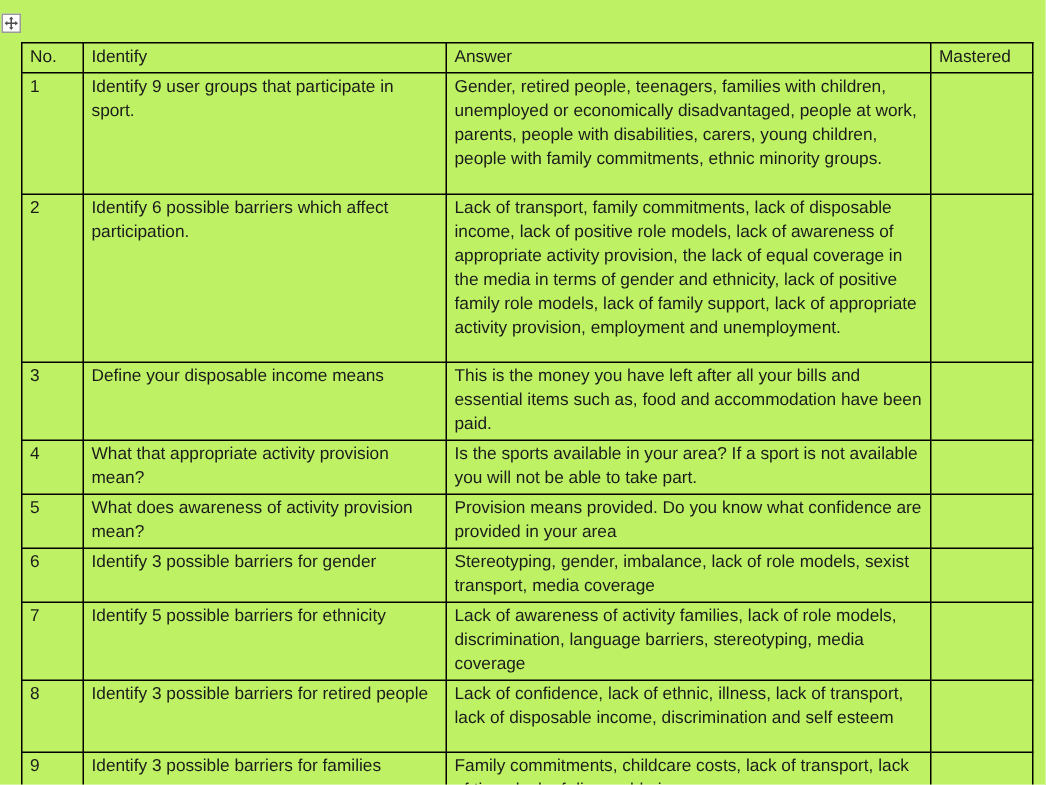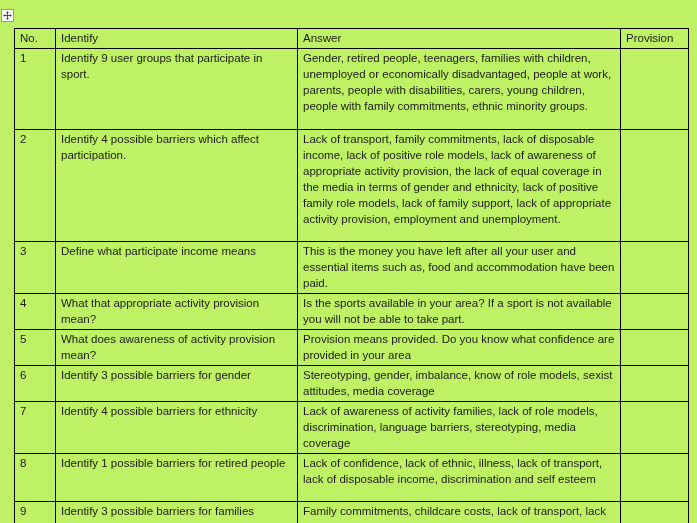--- a/index.html
+++ b/index.html
@@ -58,69 +58,69 @@
       <col style="width:41px">
       <col style="width:242px">
       <col style="width:323px">
       <col style="width:68px">
     </colgroup>
     <thead>
       <tr>
         <th>No.</th>
         <th>Identify</th>
         <th>Answer</th>
-        <th>Provision</th>
+        <th>Mastered</th>
       </tr>
     </thead>
     <tbody id="rows">
         <tr>
           <td>1</td>
           <td>Identify 9 user groups that participate in sport.</td>
           <td>Gender, retired people, teenagers, families with children, unemployed or economically disadvantaged, people at work, parents, people with disabilities, carers, young children, people with family commitments, ethnic minority groups.</td>
           <td></td>
         </tr>
         <tr>
           <td>2</td>
-          <td>Identify 4 possible barriers which affect participation.</td>
+          <td>Identify 6 possible barriers which affect participation.</td>
           <td>Lack of transport, family commitments, lack of disposable income, lack of positive role models, lack of awareness of appropriate activity provision, the lack of equal coverage in the media in terms of gender and ethnicity, lack of positive family role models, lack of family support, lack of appropriate activity provision, employment and unemployment.</td>
           <td></td>
         </tr>
         <tr>
           <td>3</td>
-          <td>Define what participate income means</td>
-          <td>This is the money you have left after all your user and essential items such as, food and accommodation have been paid.</td>
+          <td>Define your disposable income means</td>
+          <td>This is the money you have left after all your bills and essential items such as, food and accommodation have been paid.</td>
           <td></td>
         </tr>
         <tr>
           <td>4</td>
           <td>What that appropriate activity provision mean?</td>
           <td><span class="grammar">Is</span> the sports available in your area? If a sport is not available you will not be able to take part.</td>
           <td></td>
         </tr>
         <tr>
           <td>5</td>
           <td>What does awareness of activity provision mean?</td>
           <td>Provision means provided. Do you know what confidence are provided in your area</td>
           <td></td>
         </tr>
         <tr>
           <td>6</td>
           <td>Identify 3 possible barriers for gender</td>
-          <td>Stereotyping, gender, imbalance, know of role models, sexist attitudes, media coverage</td>
+          <td>Stereotyping, gender, imbalance, lack of role models, sexist transport, media coverage</td>
           <td></td>
         </tr>
         <tr>
           <td>7</td>
-          <td>Identify 4 possible barriers for ethnicity</td>
+          <td>Identify 5 possible barriers for ethnicity</td>
           <td>Lack of awareness of activity families, lack of role models, discrimination, language barriers, stereotyping, media coverage</td>
           <td></td>
         </tr>
         <tr>
           <td>8</td>
-          <td>Identify 1 possible barriers for retired people</td>
+          <td>Identify 3 possible barriers for retired people</td>
           <td>Lack of confidence, lack of ethnic, illness, lack of transport, lack of disposable income, discrimination and self esteem</td>
           <td></td>
         </tr>
         <tr>
           <td>9</td>
           <td>Identify 3 possible barriers for families</td>
           <td>Family commitments, childcare costs, lack of transport, lack of time, lack of disposable income.</td>
           <td></td>
         </tr>
       </tbody>

